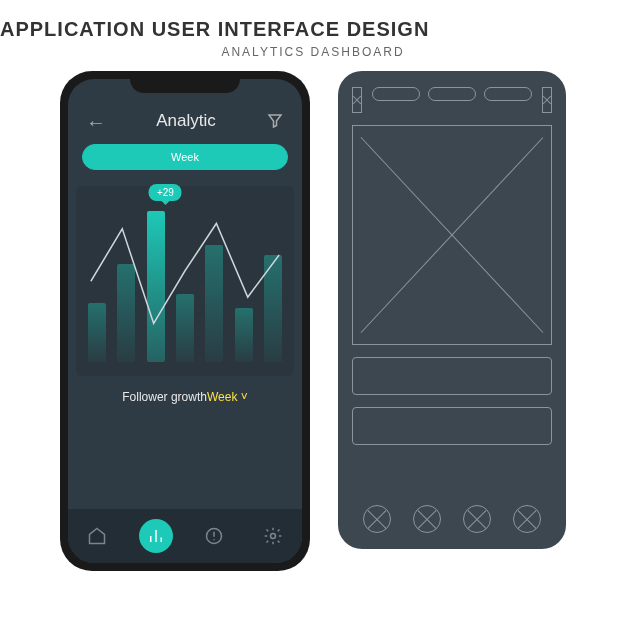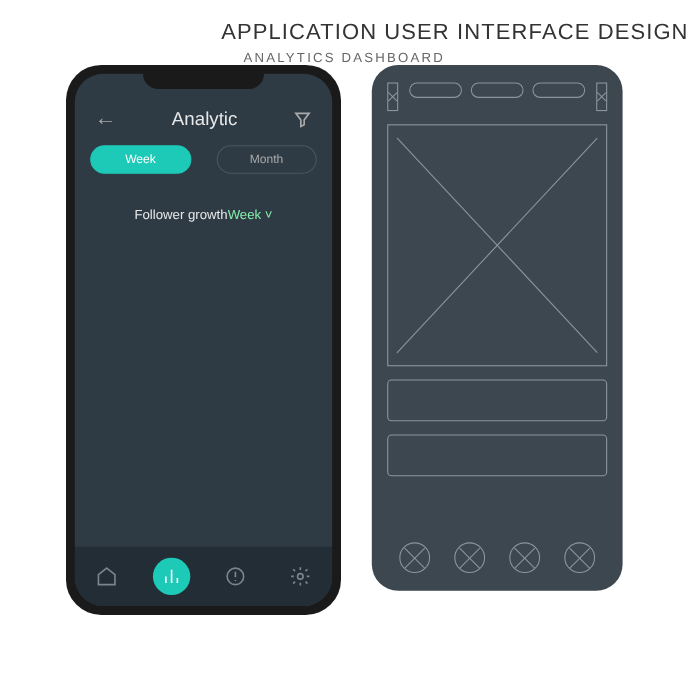--- a/index.html
+++ b/index.html
@@ -1,18 +1,18 @@
 <!DOCTYPE html>
 <html><head>
 <meta charset="utf-8">
 <style>
 *{box-sizing:border-box;margin:0;padding:0}
 body{background:#fff;width:626px;height:626px;font-family:-apple-system,sans-serif;overflow:hidden}
-.title{text-align:right;font-weight:400;font-size:20px;letter-spacing:1px;margin-top:18px;color:#333}
-.subtitle{text-align:center;font-size:12px;letter-spacing:2px;color:#666;margin-top:4px;margin-bottom:0}
+.title{text-align:left;font-weight:700;font-size:20px;letter-spacing:1px;margin-top:18px;color:#333}
+.subtitle{text-align:center;font-size:12px;letter-spacing:2px;color:#666;margin-top:4px;margin-bottom:12px}
 .stage{display:flex;justify-content:center;gap:28px;padding:0 30px}
 .phone{width:250px;height:500px;background:#1a1a1a;border-radius:32px;padding:8px;position:relative}
 .notch{position:absolute;top:0;left:50%;transform:translateX(-50%);width:110px;height:22px;background:#1a1a1a;border-radius:0 0 14px 14px;z-index:10}
 .screen{width:100%;height:100%;background:#2f3b44;border-radius:26px;overflow:hidden;position:relative}
 .header{display:flex;align-items:center;justify-content:space-between;padding:30px 18px 12px}
 .back{color:#aaa;font-size:20px}
 .ptitle{color:#e8e8e8;font-size:17px;font-weight:400}
 .filter{width:18px;height:18px}
 .tabs{display:flex;gap:23px;padding:0 14px;margin-bottom:16px}
 .tab{flex:1;text-align:center;padding:6px 0;border-radius:14px;font-size:11px;color:#aaa;border:1px solid transparent}
@@ -20,21 +20,21 @@
 .tab:not(.active){border:1px solid #4a5560}
 .chart{height:190px;margin:0 8px;position:relative;background:#2a353d;border-radius:6px;padding:10px 6px 14px}
 .bars{display:flex;align-items:flex-end;justify-content:space-around;height:100%;position:relative}
 .bar{width:18px;background:linear-gradient(to top,rgba(29,201,183,0.05),rgba(29,201,183,0.4));border-radius:2px}
 .bar.hl{background:linear-gradient(to top,rgba(29,201,183,0.3),#1dc9b7)}
 .badge{position:absolute;top:-2px;left:50%;transform:translateX(-50%);background:#1dc9b7;color:#fff;font-size:10px;padding:3px 8px;border-radius:8px;white-space:nowrap}
 .badge:after{content:"";position:absolute;bottom:-4px;left:50%;transform:translateX(-50%);border:4px solid transparent;border-top-color:#1dc9b7;border-bottom:none}
 .line{position:absolute;top:0;left:0;width:100%;height:100%;pointer-events:none}
 .row{display:flex;justify-content:center;padding:14px 16px 6px;font-size:12px}
 .row .l{color:#e8e8e8}
-.row .r{color:#86efac}
+.row .r{color:#fde047}
 .desc{padding:6px 16px}
 .desc-t{color:#1dc9b7;font-size:13px;margin-bottom:4px}
 .desc-b{color:#6a7580;font-size:9px;line-height:1.4}
 .nav{position:absolute;bottom:0;left:0;right:0;height:54px;background:#232d35;display:flex;align-items:center;justify-content:space-around;border-radius:0 0 26px 26px}
 .ni{width:34px;height:34px;display:flex;align-items:center;justify-content:center;color:#7a8590}
 .ni.active{background:#1dc9b7;border-radius:50%;color:#fff}
 .wire{width:228px;height:478px;background:#3d4750;border-radius:24px;padding:16px 14px;display:flex;flex-direction:column;gap:12px}
 .xbox{border:1px solid #8a95a0;position:relative}
 .xbox:before,.xbox:after{content:"";position:absolute;background:#8a95a0;height:1px;width:141%;top:50%;left:50%}
 .xbox:before{transform:translate(-50%,-50%) rotate(var(--a,35deg))}
@@ -64,21 +64,35 @@
     <div class="screen">
       <div class="header">
         <span class="back">←</span>
         <span class="ptitle">Analytic</span>
         <svg class="filter" viewBox="0 0 24 24" fill="none" stroke="#aaa" stroke-width="2">
             <path d="M4 4h16l-6 8v6l-4 2v-8z"></path>
           </svg>
       </div>
       <div class="tabs">
         <div class="tab active">Week</div>
-        <div class="tab">Month</div>
+      </div>
+      <div class="chart">
+        <div class="badge" style="left:41%">+29</div>
+        <div class="bars" id="bars">
+            <div class="bar" style="height: 35.2941%;"></div>
+            <div class="bar" style="height: 58.8235%;"></div>
+            <div class="bar hl" style="height: 91.1765%;"></div>
+            <div class="bar" style="height: 41.1765%;"></div>
+            <div class="bar" style="height: 70.5882%;"></div>
+            <div class="bar" style="height: 32.3529%;"></div>
+            <div class="bar" style="height: 64.7059%;"></div>
+          </div>
+        <svg class="line" viewBox="0 0 220 170" preserveAspectRatio="none">
+          <polyline id="poly" fill="none" stroke="#cfd6dc" stroke-width="1.5" points="15,85.29411764705883 46.66666666666667,38.23529411764707 78.33333333333334,122.94117647058823 110,75.88235294117646 141.66666666666669,33.529411764705884 173.33333333333334,99.41176470588235 205,61.76470588235293"></polyline>
+        </svg>
       </div>
       <div class="row">
         <span class="l">Follower growth</span>
         <span class="r">Week ˅</span>
       </div>
       <div class="nav">
         <div class="ni">
             <svg width="20" height="20" viewBox="0 0 24 24" fill="none" stroke="currentColor" stroke-width="1.8">
               <path d="M12 3l9 7v11H3V10z"></path>
             </svg>

